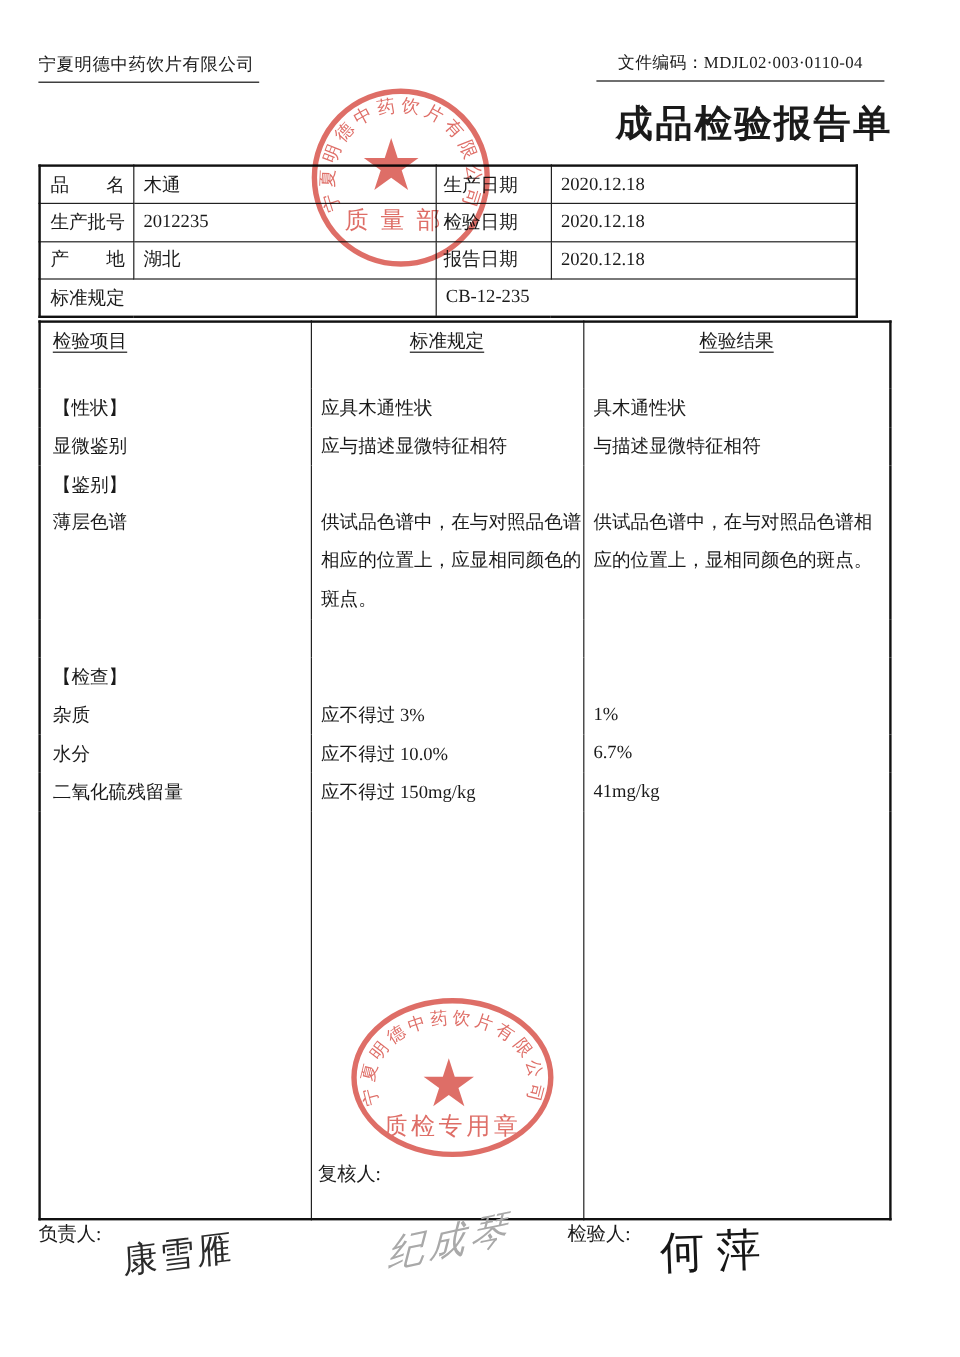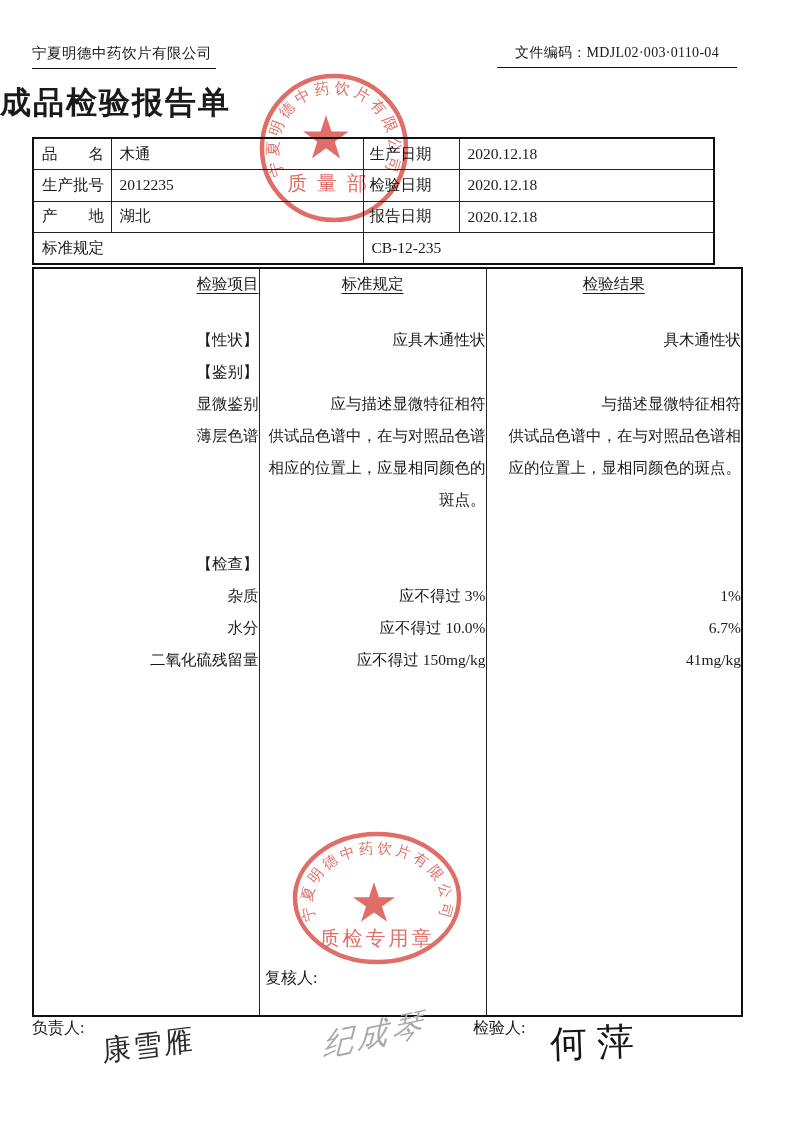--- a/index.html
+++ b/index.html
@@ -14,41 +14,41 @@
     font-size:14.5px; padding-bottom:5px; border-bottom:1px solid #111;
     letter-spacing:0.5px;
   }
   .doccode {
     position:absolute; left:497px; top:44px; width:240px;
     font-size:14px; padding-bottom:5px; border-bottom:1px solid #111;
     text-align:center; letter-spacing:0.3px;
   }
   .title {
     position:absolute; left:0; top:82px; width:744px;
-    text-align:left; font-size:31px; font-weight:bold; letter-spacing:2px;
+    text-align:right; font-size:31px; font-weight:bold; letter-spacing:2px;
   }
   
   table { border-collapse:collapse; table-layout:fixed; }
   .info {
     position:absolute; left:32px; top:137px; width:681px;
     font-size:15.5px;
     padding-left:29px;
   }
   .info td { border:1px solid #222; height:31.5px; padding:0 0 0 8px; vertical-align:middle; }
   .info { border:2px solid #111; }
   .info .lab  { width:78px; }
   .info .val  { width:252px; }
   .info .lab2 { width:96px; padding-left:6px; }
   .info .val2 { width:255px; }
   
   .inspect {
     position:absolute; left:32px; top:267px; width:681px;
     font-size:15.5px; border:2px solid #111;
   }
-  .inspect td { border-left:1px solid #222; border-right:1px solid #222; vertical-align:middle;text-align:right; }
+  .inspect td { border-left:1px solid #222; border-right:1px solid #222; vertical-align:middle; }
   .inspect .c1 { width:226px; padding-left:10px; }
   .inspect .c2 { width:227px; padding-left:8px; }
   .inspect .c3 { width:256px; padding-left:8px; }
   .inspect tr.hdr td { height:32px; vertical-align:middle; }
   .inspect tr.hdr .c2, .inspect tr.hdr .c3 { text-align:center; padding-left:0; }
   .inspect tr.hdr span { text-decoration:underline; text-underline-offset:4px; }
   .inspect tr.gap24 td { height:24px; }
   .inspect tr.gap32 td { height:32px; }
   .inspect tr.r td { height:32px; }
   .inspect tr.tall td { height:64px; vertical-align:top; line-height:32px; }
@@ -121,28 +121,28 @@
           <td class="c1"></td>
           <td class="c2"></td>
           <td class="c3"></td>
         </tr>
     <tr class="r">
       <td class="c1">【性状】</td>
       <td class="c2">应具木通性状</td>
       <td class="c3">具木通性状</td>
     </tr>
     <tr class="r">
+      <td class="c1">显微鉴别</td>
+      <td class="c2">应与描述显微特征相符</td>
+      <td class="c3">与描述显微特征相符</td>
+    </tr>
+    <tr class="r">
       <td class="c1">【鉴别】</td>
       <td class="c2"></td>
       <td class="c3"></td>
-    </tr>
-    <tr class="r">
-      <td class="c1">显微鉴别</td>
-      <td class="c2">应与描述显微特征相符</td>
-      <td class="c3">与描述显微特征相符</td>
     </tr>
     <tr class="tall">
       <td class="c1">薄层色谱</td>
       <td class="c2">供试品色谱中，在与对照品色谱相应的位置上，应显相同颜色的斑点。</td>
       <td class="c3">供试品色谱中，在与对照品色谱相应的位置上，显相同颜色的斑点。</td>
     </tr>
     <tr class="gap32">
           <td class="c1"></td>
           <td class="c2"></td>
           <td class="c3"></td>

